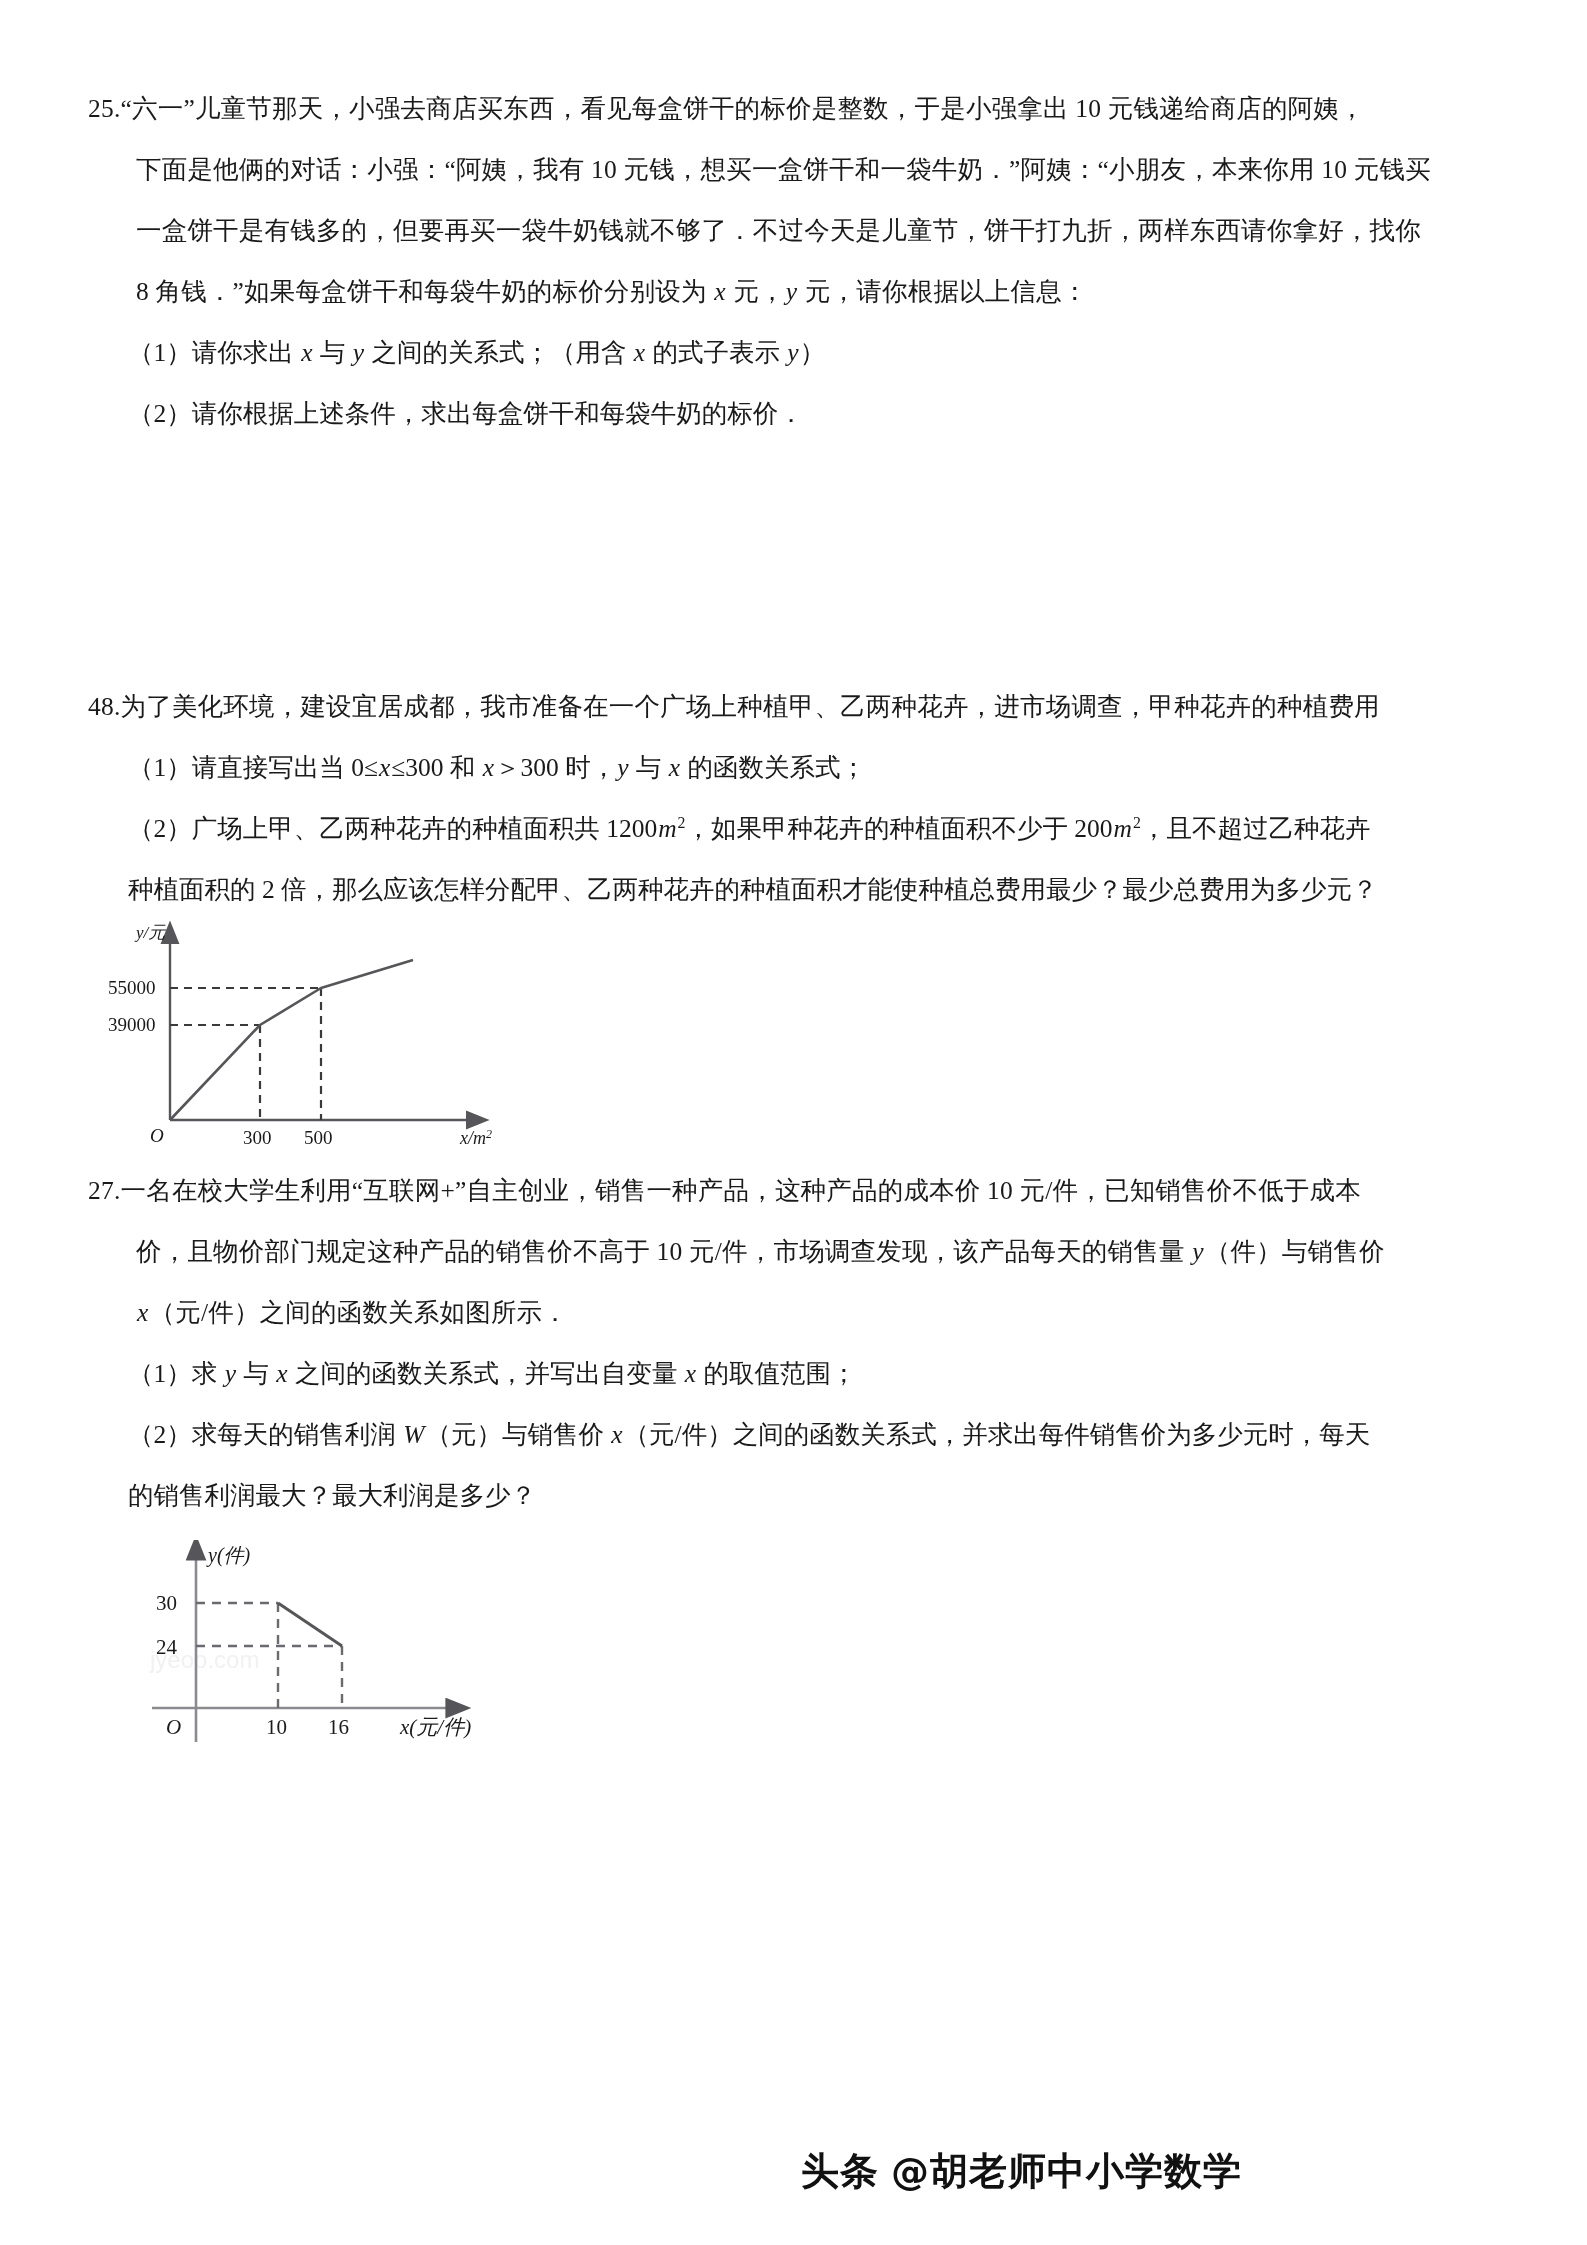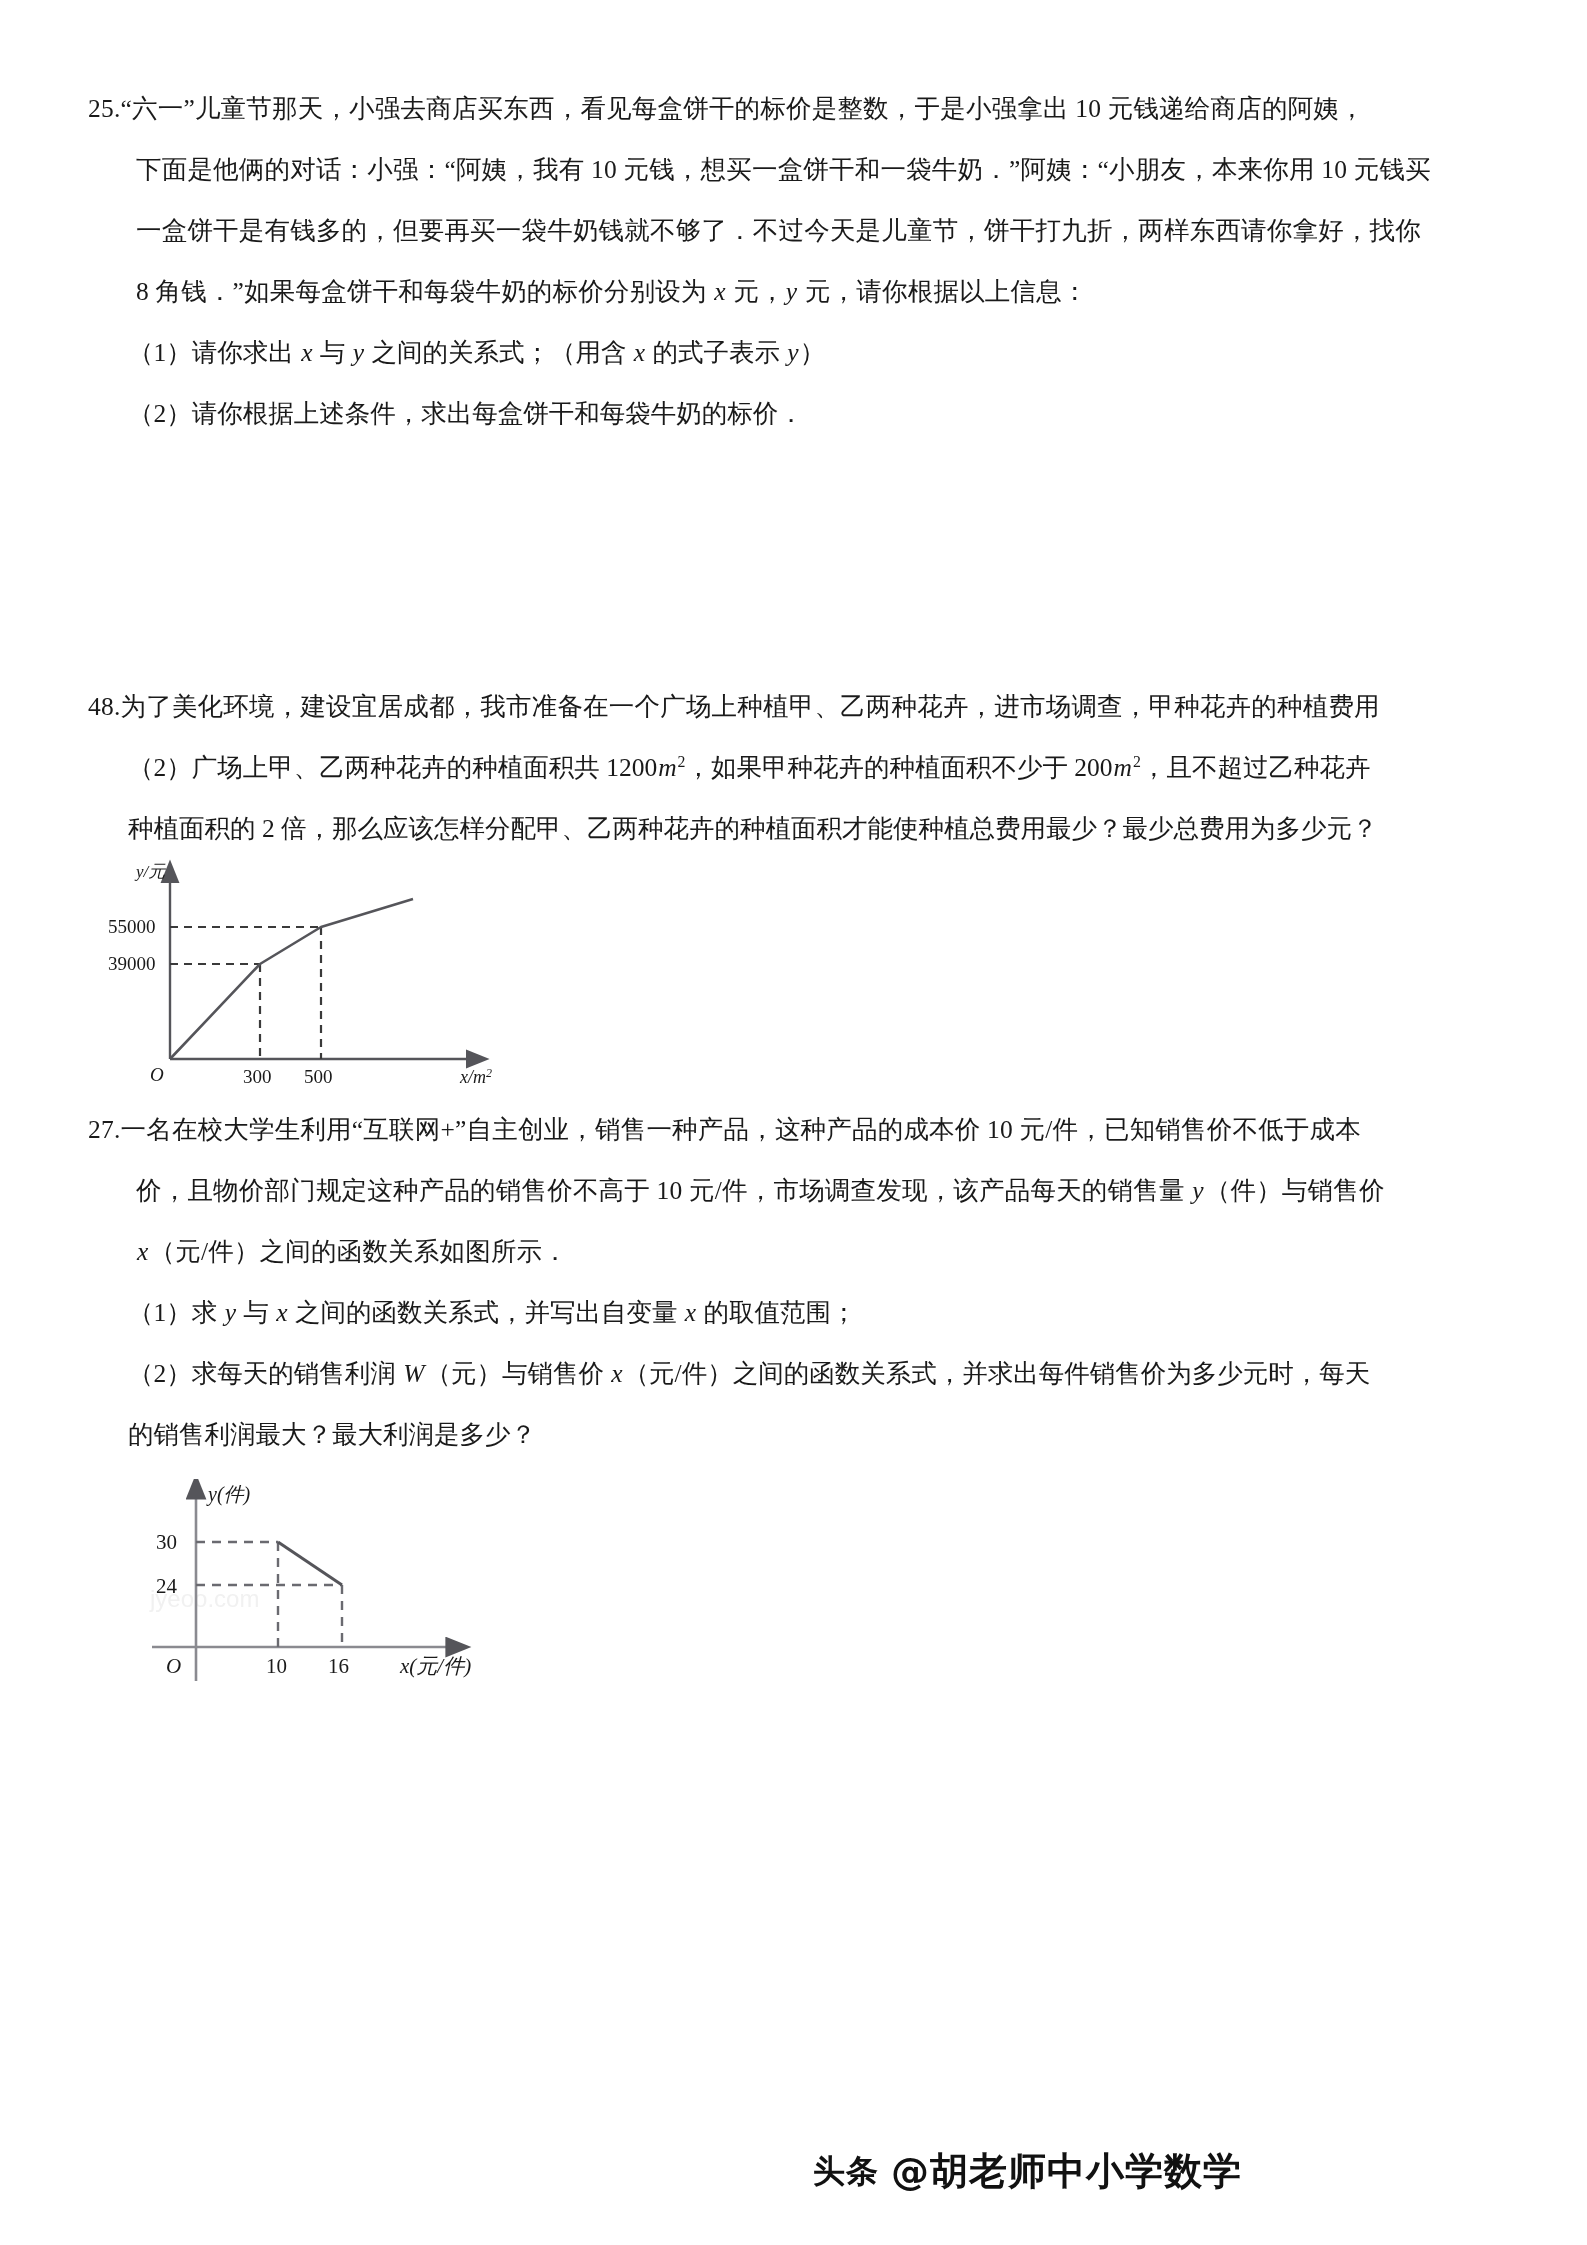--- a/index.html
+++ b/index.html
@@ -75,21 +75,21 @@
     display: flex;
     align-items: center;
     gap: 12px;
     font-family: "DejaVu Sans", "Liberation Sans", sans-serif;
     font-weight: bold;
     font-size: 38px;
     color: #111;
     letter-spacing: 1px;
     white-space: nowrap;
   }
-  .footer .wm-toutiao { font-size: 32px; }
+  .footer .wm-toutiao { font-size: 38px; }
   .footer .wm-handle { font-size: 38px; }
 </style>
 </head>
 <body>
 
 <div class="page">
   <div class="content">
 
     <div class="qblock">
       <div class="line"><span>25.</span><span>“六一”儿童节那天，小强去商店买东西，看见每盒饼干的标价是整数，于是小强拿出 10 元钱递给商店的阿姨，</span></div>
@@ -98,20 +98,21 @@
       <div class="line hang"><span>8 角钱．”如果每盒饼干和每袋牛奶的标价分别设为 </span><i class="v">x</i><span> 元，</span><i class="v">y</i><span> 元，请你根据以上信息：</span></div>
       <div class="sub"><span>（1）请你求出 </span><i class="v">x</i><span> 与 </span><i class="v">y</i><span> 之间的关系式；（用含 </span><i class="v">x</i><span> 的式子表示 </span><i class="v">y</i><span>）</span></div>
       <div class="sub">（2）请你根据上述条件，求出每盒饼干和每袋牛奶的标价．</div>
     </div>
 
     <div class="spacer-lg"></div>
 
     <div class="qblock">
       <div class="line"><span>48.</span><span>为了美化环境，建设宜居成都，我市准备在一个广场上种植甲、乙两种花卉，进市场调查，甲种花卉的种植费用</span></div>
 
+      <div class="sub"><span>（1）请直接写出当 0≤</span><i class="v">x</i><span>≤300 和 </span><i class="v">x</i><span>＞300 时，</span><i class="v">y</i><span> 与 </span><i class="v">x</i><span> 的函数关系式；</span></div>
 
       <div class="sub"><span>（2）广场上甲、乙两种花卉的种植面积共 1200</span><i class="v">m</i><sup>2</sup><span>，如果甲种花卉的种植面积不少于 200</span><i class="v">m</i><sup>2</sup><span>，且不超过乙种花卉</span></div>
       <div class="sub">种植面积的 2 倍，那么应该怎样分配甲、乙两种花卉的种植面积才能使种植总费用最少？最少总费用为多少元？</div>
     </div>
 
     <div class="figure">
       <svg width="420" height="240" viewBox="0 0 420 240">
         <defs>
           <marker id="arrH" markerWidth="12" markerHeight="12" refX="1" refY="4" orient="auto">
             <path d="M0,0 L10,4 L0,8 z" fill="#55555a"></path>

